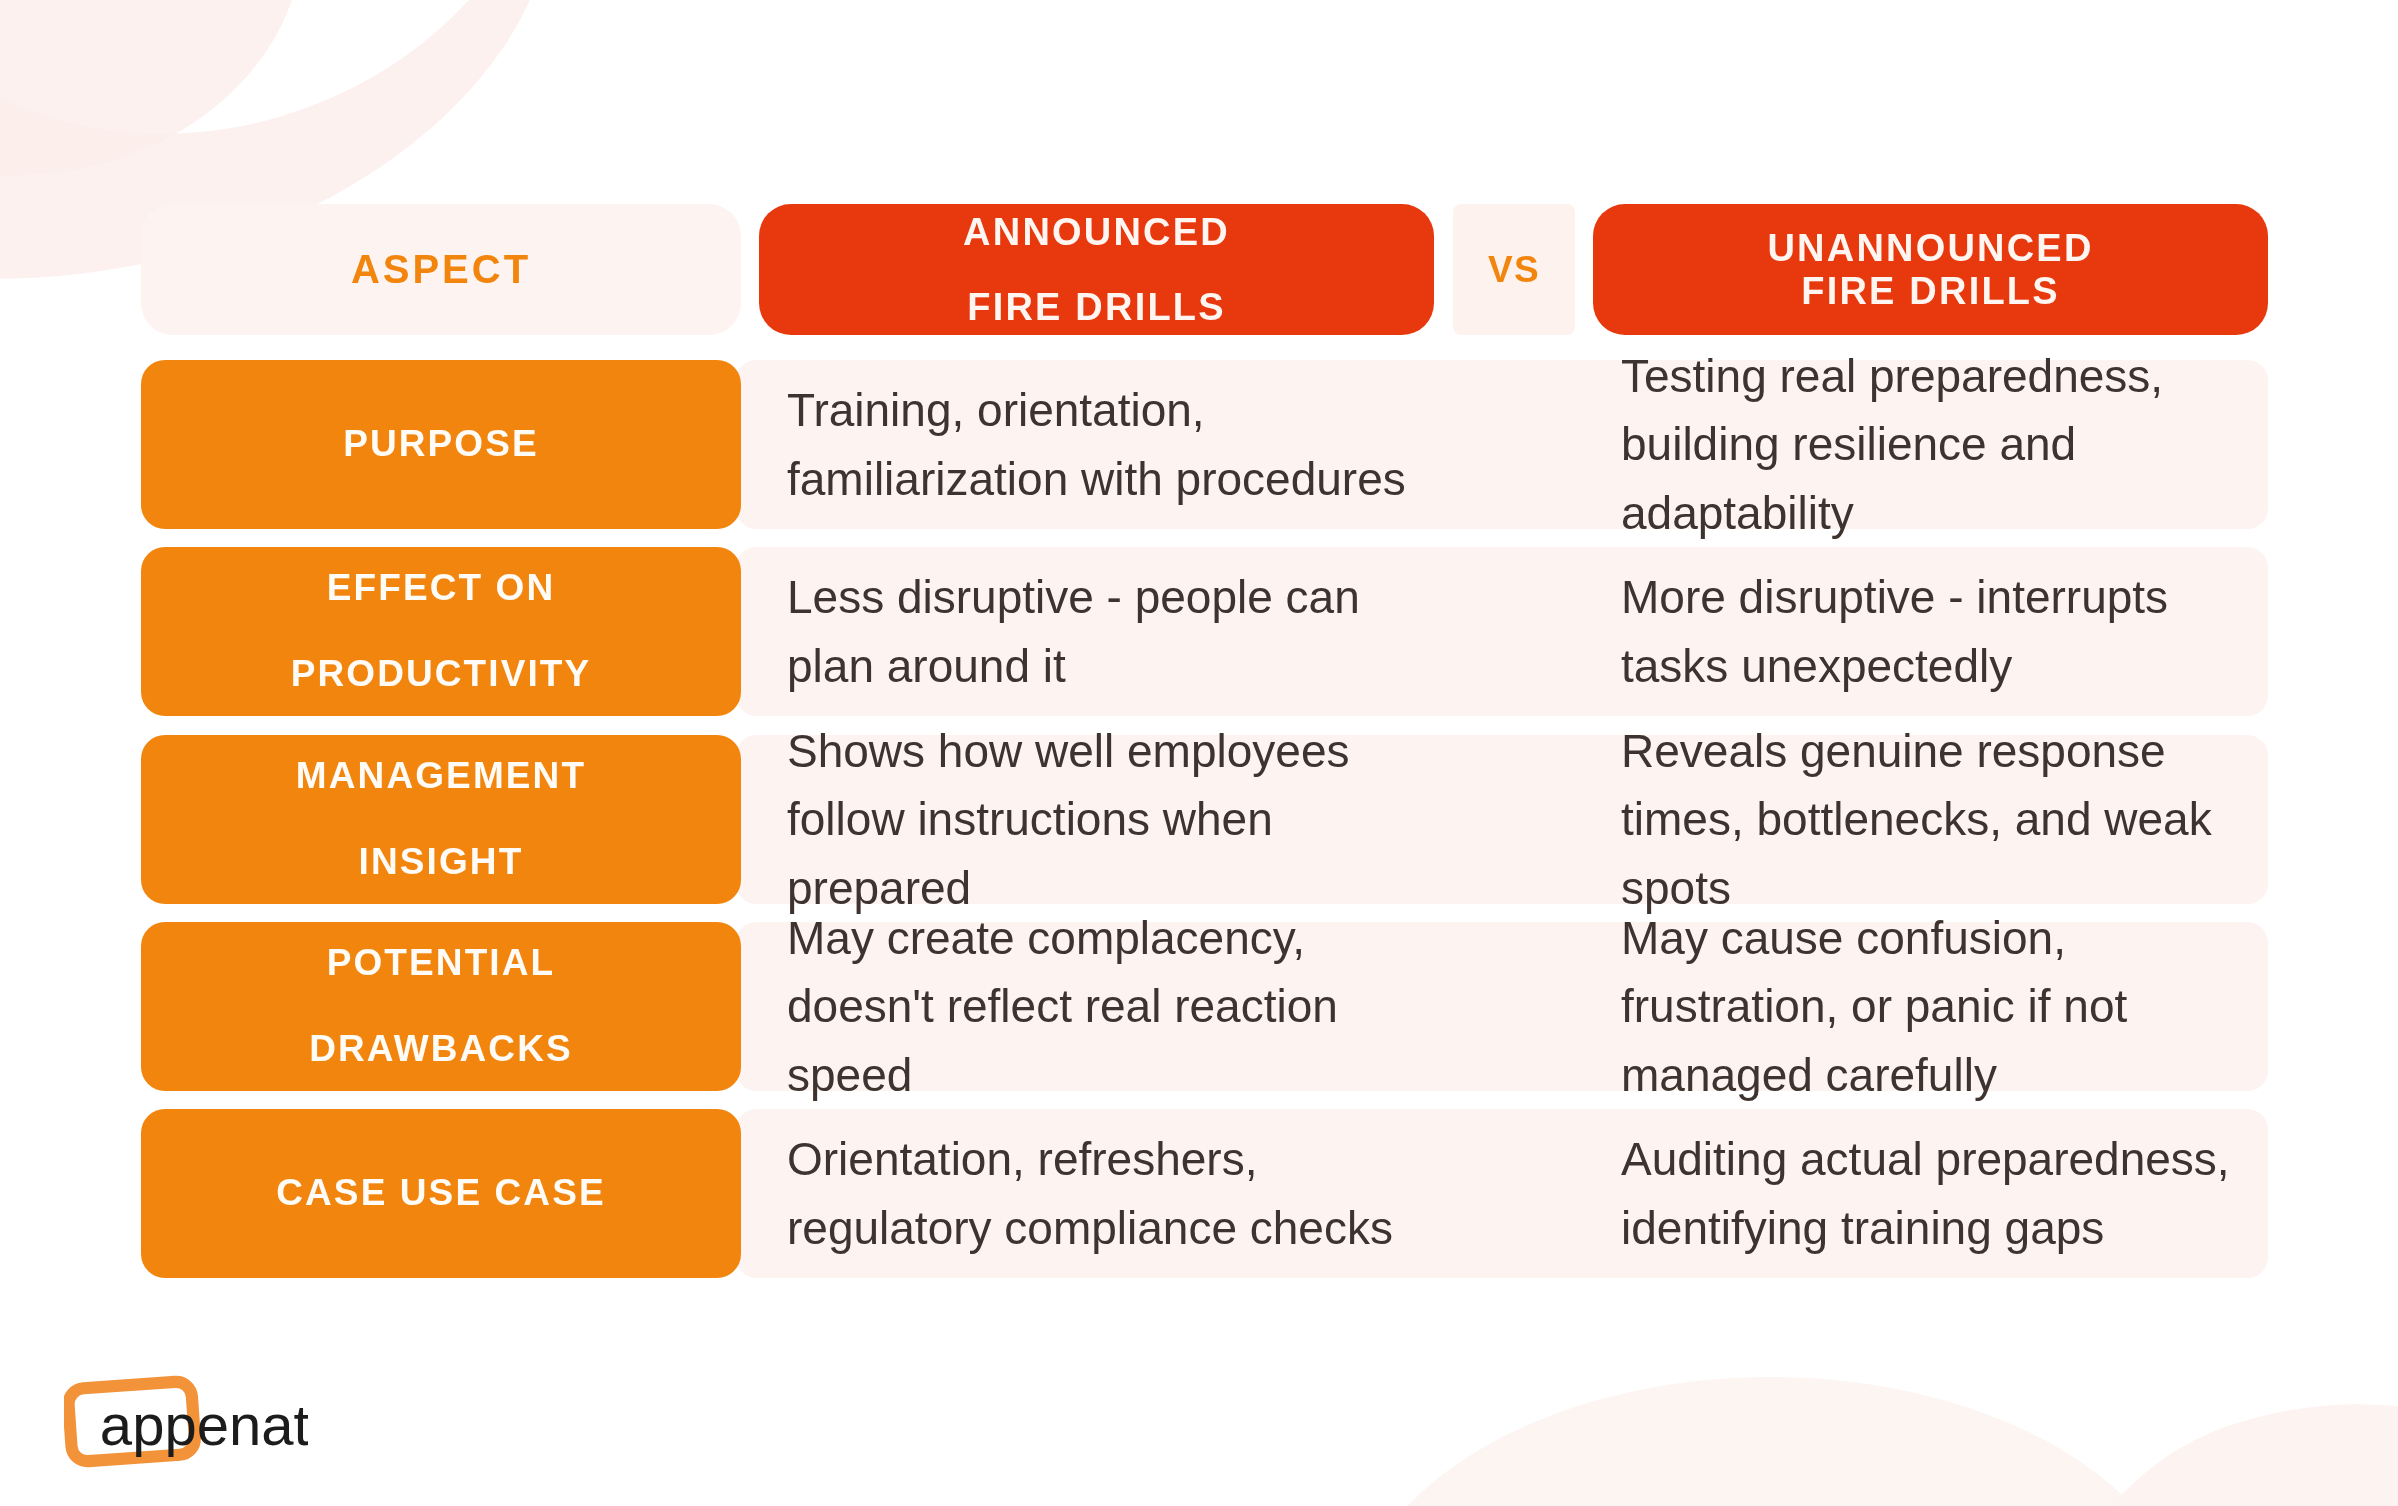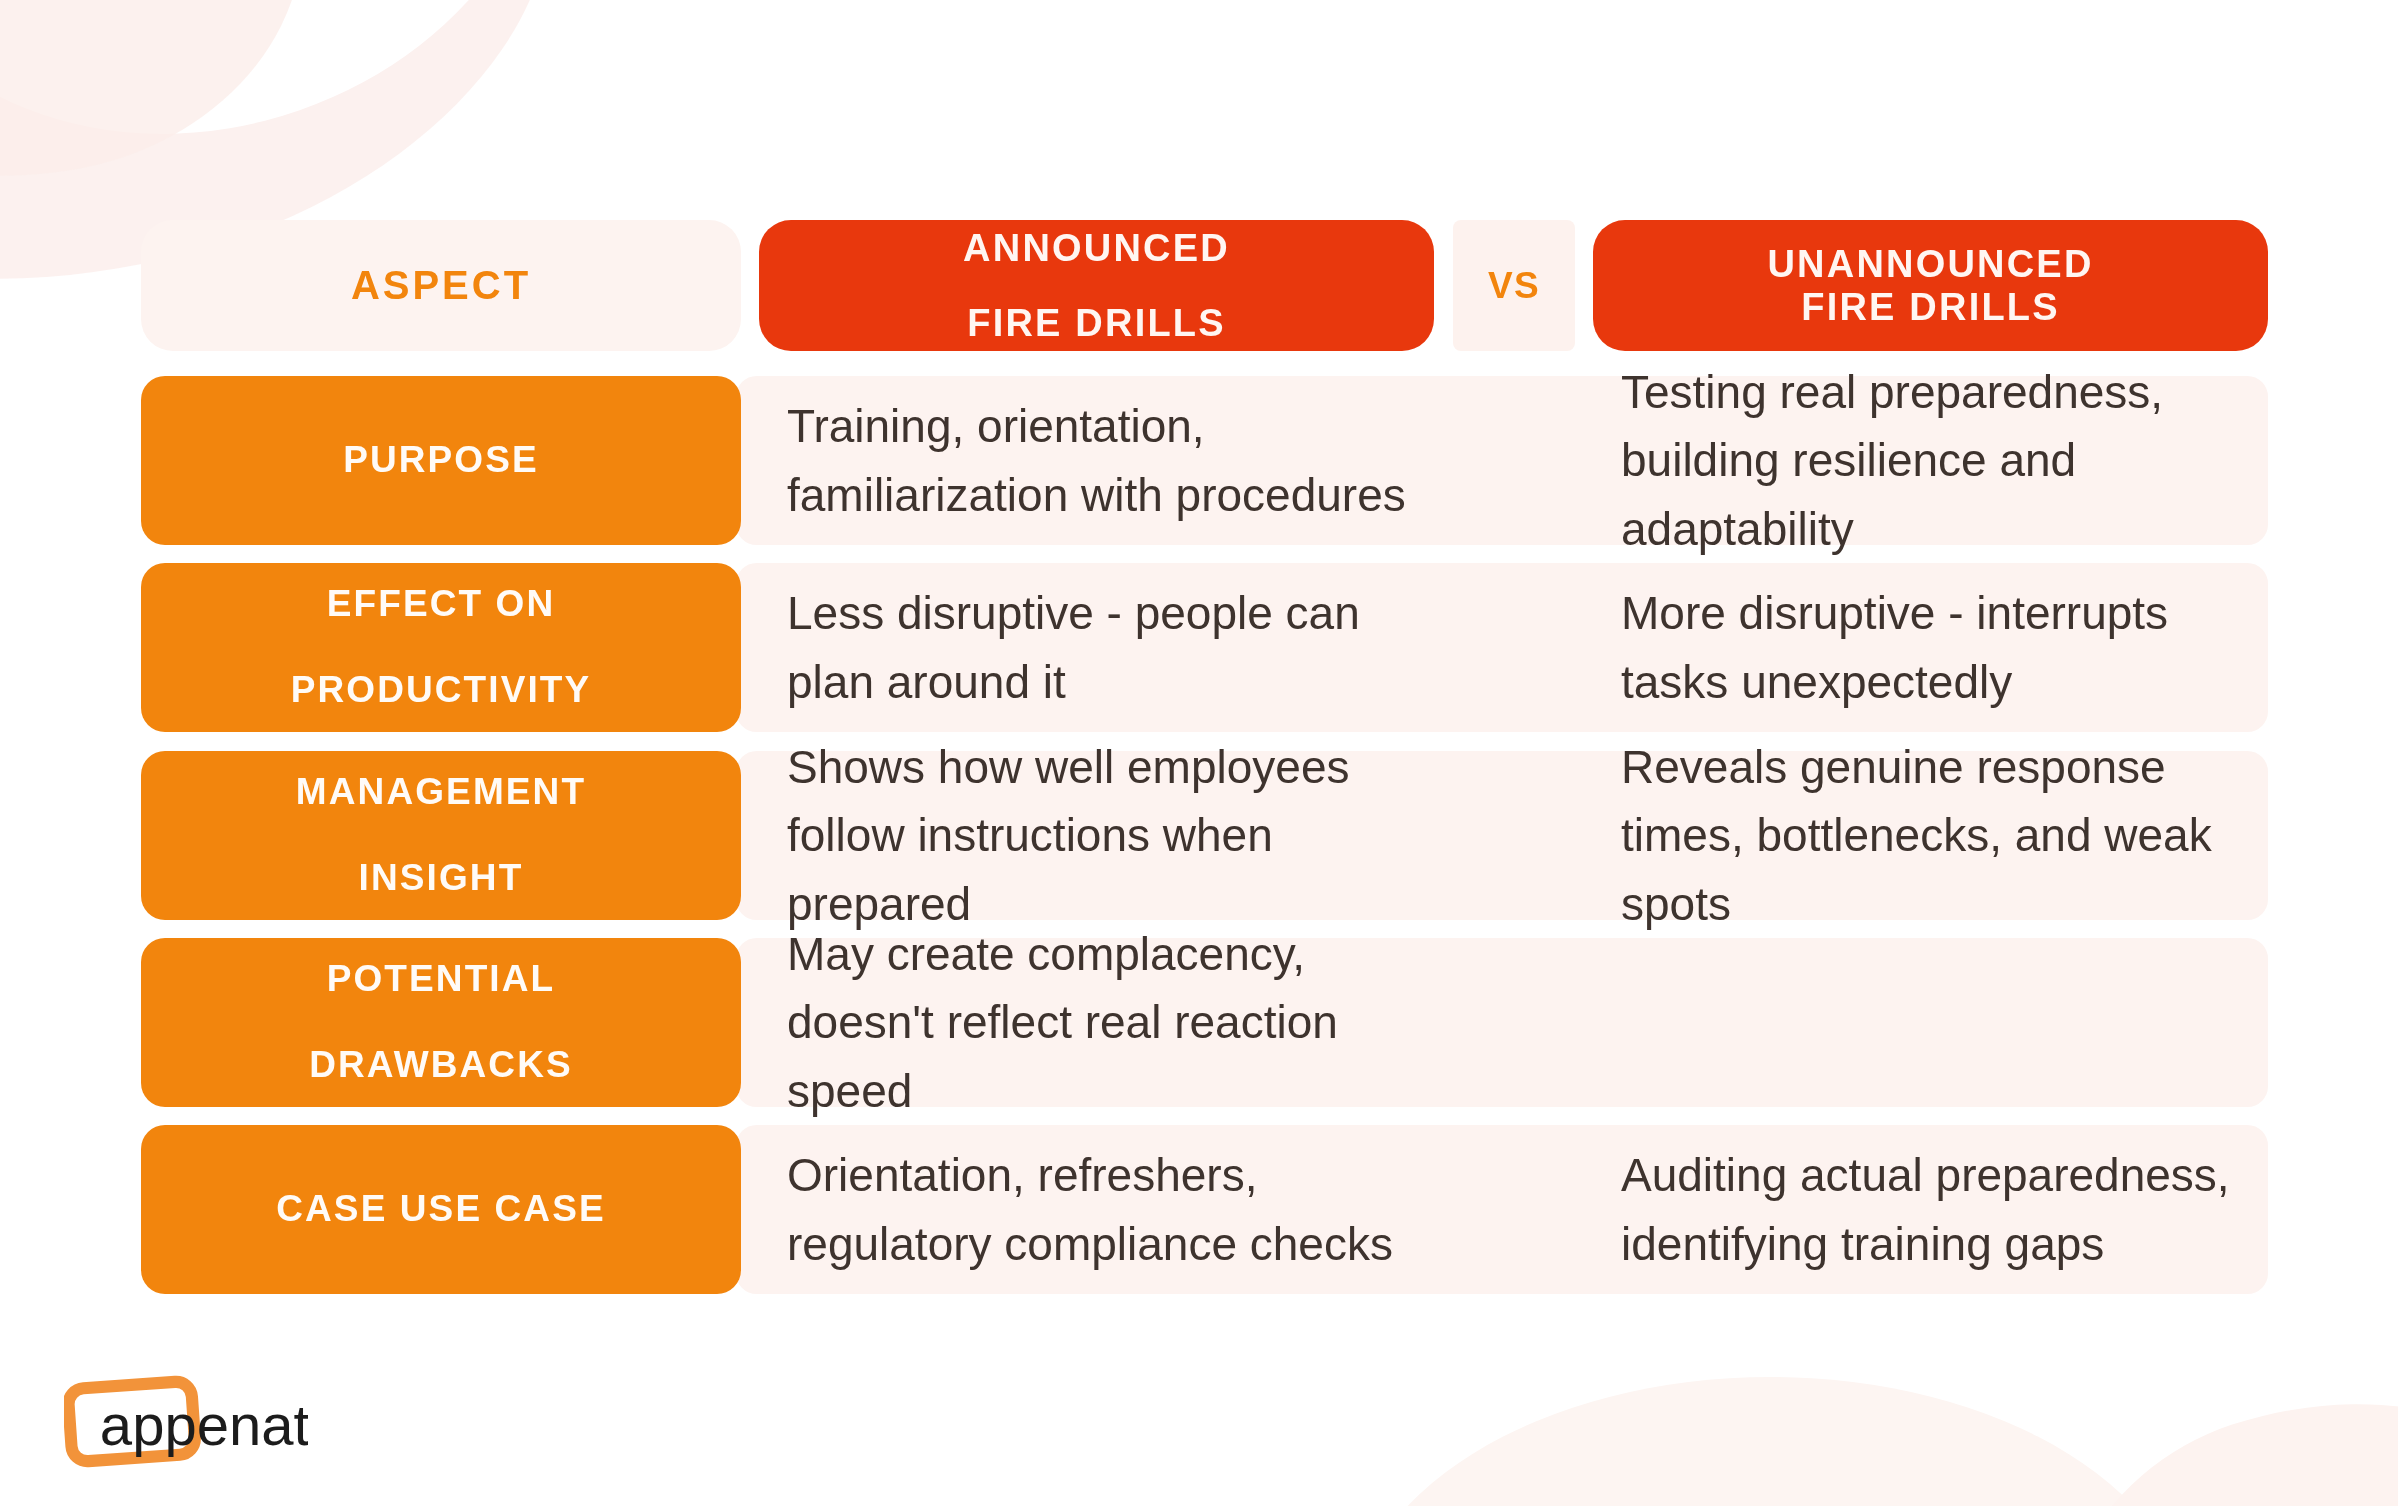--- a/index.html
+++ b/index.html
@@ -57,21 +57,21 @@
     left:2042px; top:1405px;
     width:581px; height:506px;
     background:#FDF3F0;
     border-radius:46% 54% 50% 50% / 54% 46% 54% 46%;
     transform:rotate(-18deg);
   }
 
   
   #table {
     position:absolute;
-    left:0; top:16px;
+    left:0; top:0;
     width:2399px; height:1271px;
     z-index:2;
   }
 
   .row {
     position:absolute;
     left:141px;
     width:2127px;
   }
 
@@ -269,20 +269,23 @@
     </div>
 
     <div class="row data-row r3">
       <div class="band"></div>
       <div class="label-pill">
         <span><span>POTENTIAL</span><br><span>DRAWBACKS</span></span>
       </div>
       <div class="cell cell-left">
         <span>May create complacency, doesn't reflect real reaction speed</span>
       </div>
+      <div class="cell cell-right">
+        <span>May cause confusion, frustration, or panic if not managed carefully</span>
+      </div>
     </div>
 
     <div class="row data-row r4">
       <div class="band"></div>
       <div class="label-pill">
         <span>CASE USE CASE</span>
       </div>
       <div class="cell cell-left">
         <span>Orientation, refreshers, regulatory compliance checks</span>
       </div>

